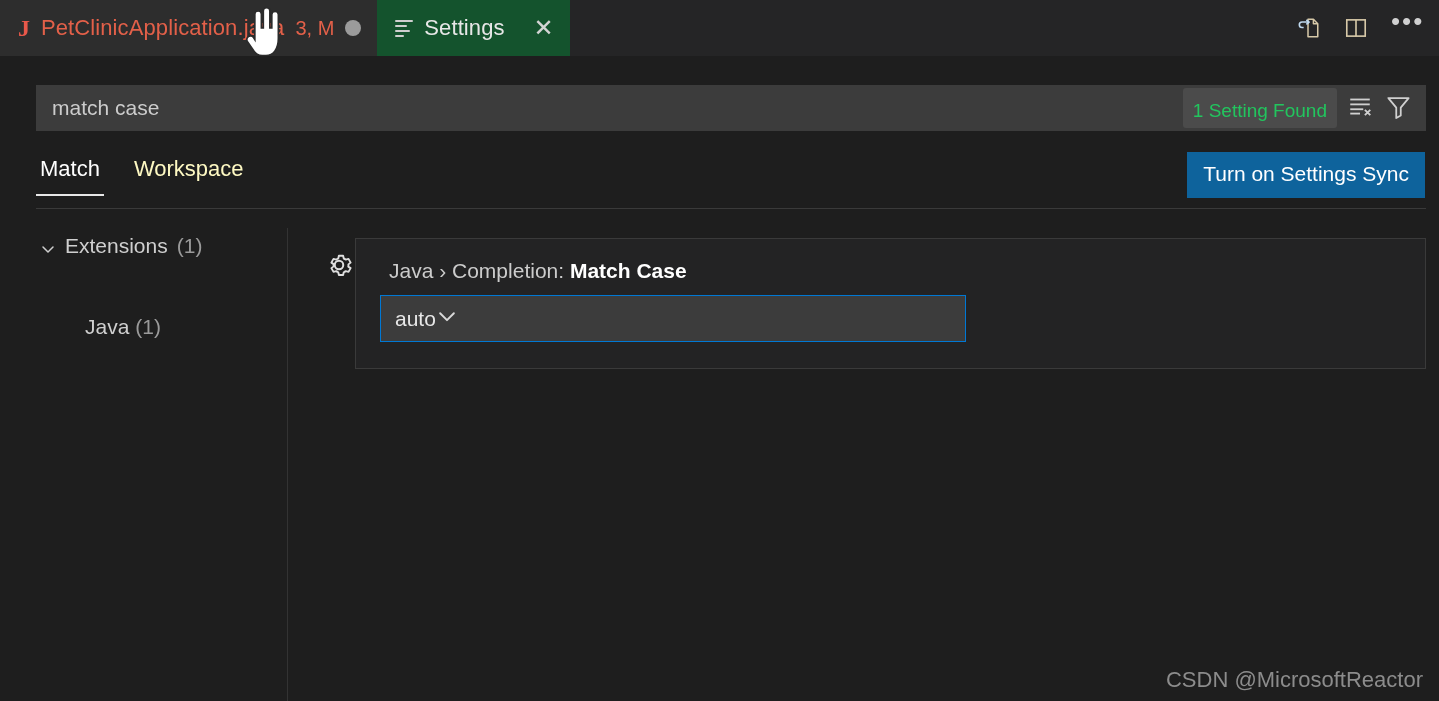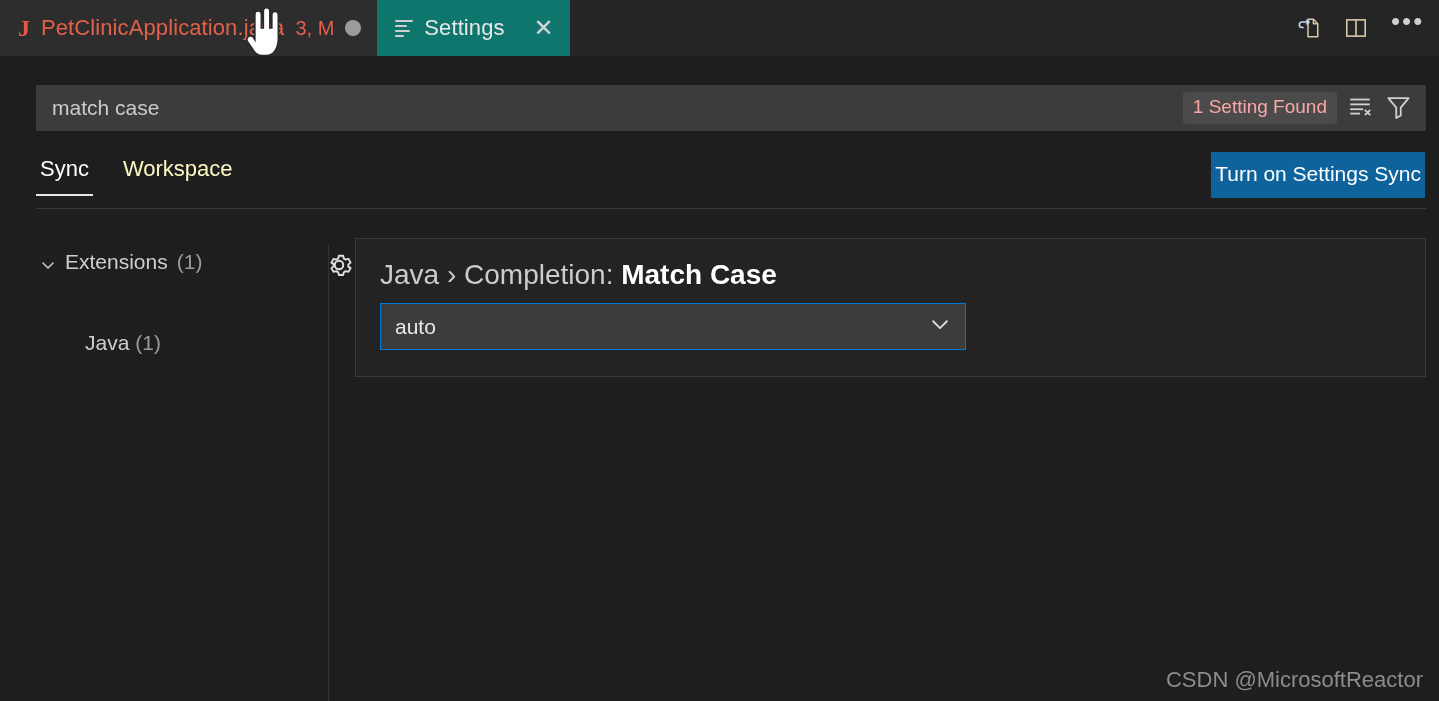--- a/index.html
+++ b/index.html
@@ -22,21 +22,21 @@
     padding: 0 16px 0 18px;
     height: 56px;
     position: relative;
     white-space: nowrap;
   }
   .tab.inactive {
     background: #2d2d2d;
     color: #e36049;
   }
   .tab.active {
-    background: #0f766e;
+    background: #14532d;
     color: #e7e7e7;
   }
   .tab-jicon {
     font-size: 24px; font-weight: bold; color: #e8584a;
     font-family: "Liberation Serif", serif;
     line-height: 1;
   }
   .tab-label { font-size: 22px; letter-spacing: 0.1px; }
   .tab-badge { font-size: 20px; color: #e36049; }
   .dirty-dot {
@@ -71,22 +71,22 @@
     background: #3c3c3c;
     display: flex; align-items: center;
   }
   .search-input {
     flex: 1; height: 100%; background: transparent; border: none; outline: none;
     color: #cccccc; font-size: 21px; padding: 0 16px;
     font-family: "Liberation Sans", sans-serif;
   }
   .search-input::placeholder { color: #8a8a8a; }
   .count-badge {
-    background: #4b4b4b; color: #fca5a5; font-size: 19px;
-    padding: 4px 10px 6px; border-radius: 3px; margin-right: 10px; white-space: nowrap;
+    background: #4b4b4b; color: #22c55e; font-size: 19px;
+    padding: 12px 10px 6px; border-radius: 3px; margin-right: 10px; white-space: nowrap;
   }
   .search-icons { display: flex; align-items: center; gap: 12px; padding-right: 14px; }
 
   
   .scope-row {
     position: absolute; left: 0; top: 150px; width: 1439px; height: 60px;
   }
   .scope-tabs { position: absolute; left: 36px; top: 0; display: flex; gap: 26px; }
   .scope-tab {
     font-size: 22px; color: #fef9c3; padding: 6px 4px 14px; position: relative;
@@ -95,27 +95,27 @@
   .scope-tab.active::after {
     content: ""; position: absolute; left: 0; right: 0; bottom: 0;
     height: 2px; background: #e7e7e7;
   }
   .scope-underline {
     position: absolute; left: 36px; right: 13px; top: 58px; height: 1px; background: #3a3a3a;
   }
   .sync-btn {
     position: absolute; right: 14px; top: 2px;
     background: #0e639c; color: #ffffff; border: none;
-    font-size: 21px; padding: 10px 4px 12px;
+    font-size: 21px; padding: 10px 16px 12px;
     font-family: "Liberation Sans", sans-serif; cursor: pointer;
   }
 
   
   .toc {
-    position: absolute; left: 0; top: 244px; width: 329px; bottom: 0;
+    position: absolute; left: 0; top: 228px; width: 288px; bottom: 0;
     border-right: 1px solid #333333;
   }
   .toc-group {
     display: flex; align-items: center; gap: 9px;
     padding: 6px 0 6px 40px; font-size: 21px; color: #cfcfcf;
   }
   .chev { width: 16px; height: 16px; display: inline-block; }
   .toc-child {
     padding: 6px 0 6px 85px; font-size: 21px; color: #cfcfcf; margin-top: 45px;
   }
@@ -124,27 +124,27 @@
   .content { position: absolute; left: 311px; top: 228px; right: 0; bottom: 0; }
   .gear-col {
     position: absolute; left: 8px; top: 22px; width: 40px;
     display: flex; justify-content: center;
   }
   .setting-card {
     position: absolute; left: 44px; top: 10px; width: 1071px;
     border: 1px solid #3a3a3a; background: #232324;
     padding: 20px 24px 26px;
   }
-  .setting-title { font-size: 28px; color: #cccccc; margin-bottom: 12px; }
+  .setting-title { font-size: 21px; color: #cccccc; margin-bottom: 12px; margin-left: 9px; }
   .setting-title b { color: #ffffff; font-weight: bold; }
   .setting-desc { font-size: 21px; color: #c2c2c2; margin-bottom: 20px; }
   .setting-select {
     width: 586px; height: 47px; background: #3c3c3c;
     border: 1px solid #0078d4; color: #e8e8e8; font-size: 21px;
-    padding: 0 14px; display: flex; align-items: center; justify-content: space-between;
+    padding: 0 14px; display: flex; align-items: center; 
     cursor: pointer;
   }
   .watermark {
     position: absolute; right: 16px; bottom: 8px;
     font-size: 22px; color: #8c8c8c;
     font-family: "Liberation Sans", sans-serif;
   }
 
   
   .cursor { position: absolute; left: 240px; top: 4px; width: 46px; height: 62px; pointer-events: none; }
@@ -208,21 +208,21 @@
       <svg viewBox="0 0 24 24" width="27" height="27" fill="none">
         <path d="M3 4.5h18l-7 8.5v7l-4 2.2v-9.2L3 4.5z" stroke="#d0d0d0" stroke-width="1.6" stroke-linejoin="round"></path>
       </svg>
     </span>
   </span>
 </div>
 
 <div class="scope-row">
   <div class="scope-tabs">
     <div class="scope-tab active">
-      <span>Sync</span>
+      <span>Match</span>
     </div>
     <div class="scope-tab">
       <span>Workspace</span>
     </div>
   </div>
   <div class="scope-underline"></div>
   <button class="sync-btn">Turn on Settings Sync</button>
 </div>
 
 <div class="toc">

